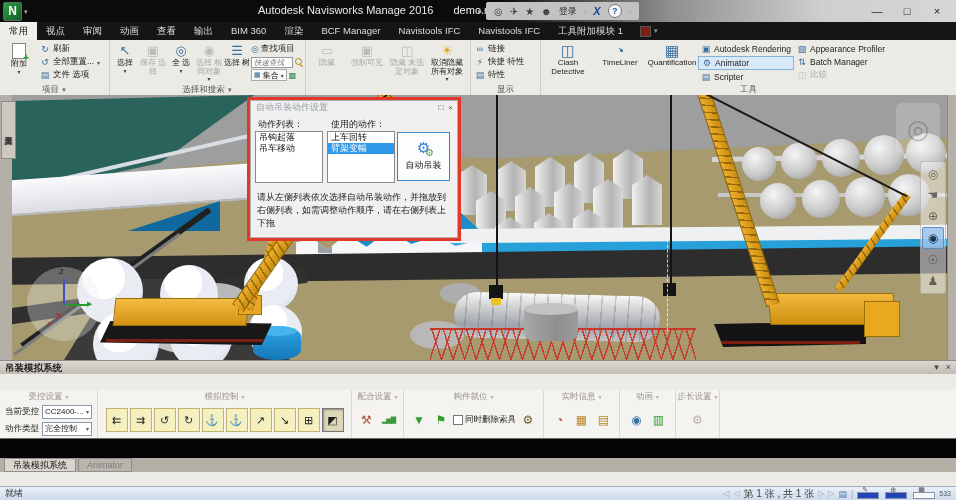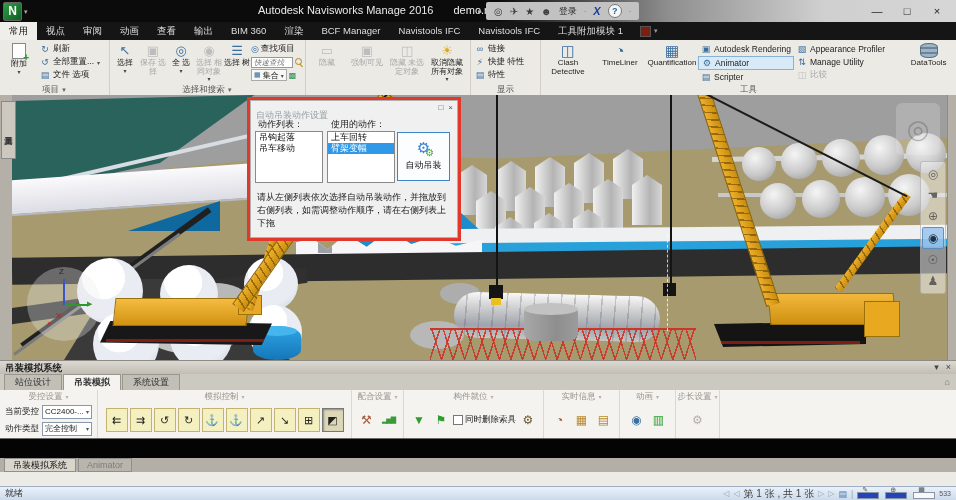--- a/index.html
+++ b/index.html
@@ -99,21 +99,21 @@
     border:1px solid rgba(150,150,150,.5);border-radius:3px;display:flex;flex-direction:column;align-items:center;padding:2px 0;gap:1px;}
   .nv{width:20px;height:20px;display:flex;align-items:center;justify-content:center;
     font-size:12px;color:rgba(60,60,60,.75);border-radius:2px;}
   .nv.active{background:rgba(140,190,235,.75);border:1px solid rgba(80,130,180,.8);color:#234;}
   .ghost{position:absolute;left:884px;top:8px;width:44px;height:52px;background:rgba(240,240,240,.22);
     border-radius:6px;display:flex;align-items:center;justify-content:center;font-size:26px;color:rgba(80,80,80,.35);}
 
   
   .annot{position:absolute;left:247px;top:2px;width:208px;height:138px;border:3px solid #e2372b;z-index:20;}
   .dlg{position:absolute;inset:0;background:#f0f0f0;border:1px solid #b0b0b0;font-size:9px;}
-  .dlg-title{position:absolute;left:0;top:0;right:0;height:15px;color:#98a0a6;padding:8px 0 0 5px;}
+  .dlg-title{position:absolute;left:0;top:0;right:0;height:15px;color:#98a0a6;padding:0 0 0 5px;}
   .dlg-btns{position:absolute;right:4px;top:2px;color:#555;font-size:8px;display:flex;gap:5px;}
   .dlg-lb1{position:absolute;left:7px;top:17px;color:#1a1a1a;}
   .dlg-lb2{position:absolute;left:80px;top:17px;color:#1a1a1a;}
   .lbx{position:absolute;background:#fff;border:1px solid #8a8a8a;overflow:hidden;}
   .lbx .li{height:11px;line-height:11px;padding-left:3px;color:#111;white-space:nowrap;}
   .lbx .li.selected{background:#3098e8;color:#fff;}
   .auto-btn{position:absolute;left:146px;top:31px;width:53px;height:49px;background:#fbfdff;
     border:1px solid #3a86c8;display:flex;flex-direction:column;align-items:center;justify-content:center;gap:2px;font-size:9px;color:#111;}
   .gear-blue{color:#3a7fd0;font-size:15px;line-height:14px;}
   .gear-green{color:#4aa52a;font-size:10px;margin-left:12px;margin-top:-8px;line-height:8px;}
@@ -410,32 +410,28 @@
           </div>
         <div class="rcol" style="width:100px">
 
             <div class="rsmall">
               <span class="gl">▧</span>
               <span>Appearance Profiler</span>
             </div>
 
             <div class="rsmall">
               <span class="gl">⇅</span>
-              <span>Manage Utility</span>
+              <span>Batch Manager</span>
             </div>
 
             <div class="rsmall disabled">
               <span class="gl">◫</span>
               <span>比较</span>
             </div>
           </div>
-        <div class="rbig" style="width:56px;margin-left:14px;">
-          <span class="i-db"></span>
-          <span class="lbl">DataTools</span>
-        </div>
       </div>
       <div class="rg-label"><span>工具</span></div>
     </div>
   </div>
 
   <div class="viewport">
     <div class="vstrip-l"></div>
     <div class="vtab">测量工具</div>
 
     <div class="scene">
@@ -603,29 +599,20 @@
     </div>
   </div>
 
   <div class="sp-title">
     <span>吊装模拟系统</span>
     <span class="rt">
       <span>▾</span>
       <span>×</span>
     </span>
   </div>
-  <div class="sp-tabs">
-    <div style="display:flex;align-items:flex-end;">
-
-    <div class="sp-tab">站位设计</div>
-        <div class="sp-tab active">吊装模拟</div>
-        <div class="sp-tab">系统设置</div>
-      </div>
-    <span class="home">⌂</span>
-  </div>
 
   <div class="sp-toolbar">
     <div class="sp-group" style="width:98px">
       <div class="sp-hd"><span>受控设置</span><span class="hcrt">▾</span></div>
       <div class="sp-bd">
         <div class="ctl-col">
           <div class="ctl-row">
             <span>当前受控</span>
             <span class="combo">
               <span>CC2400-...</span>

